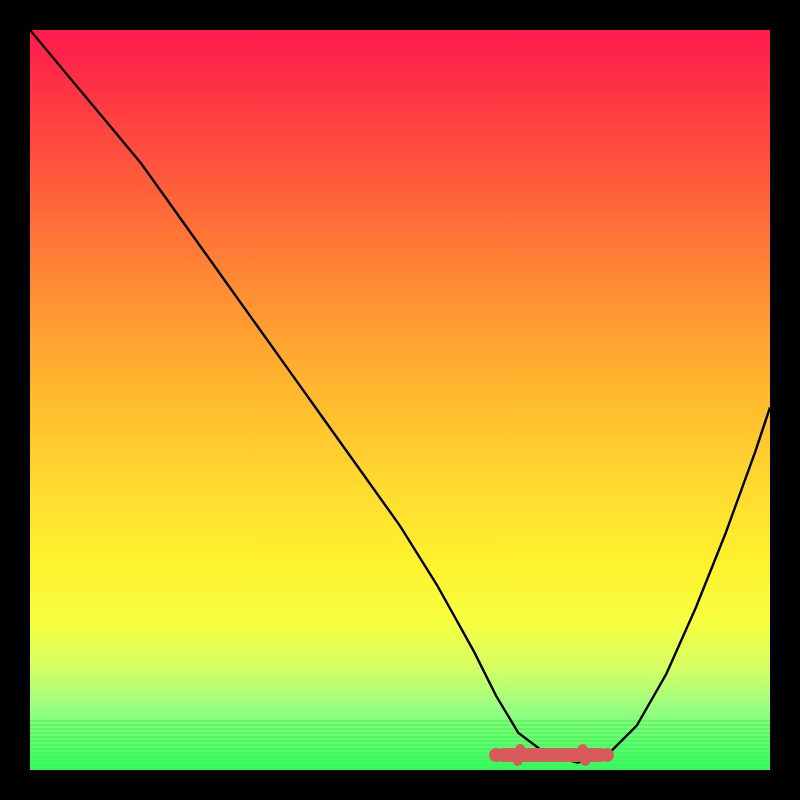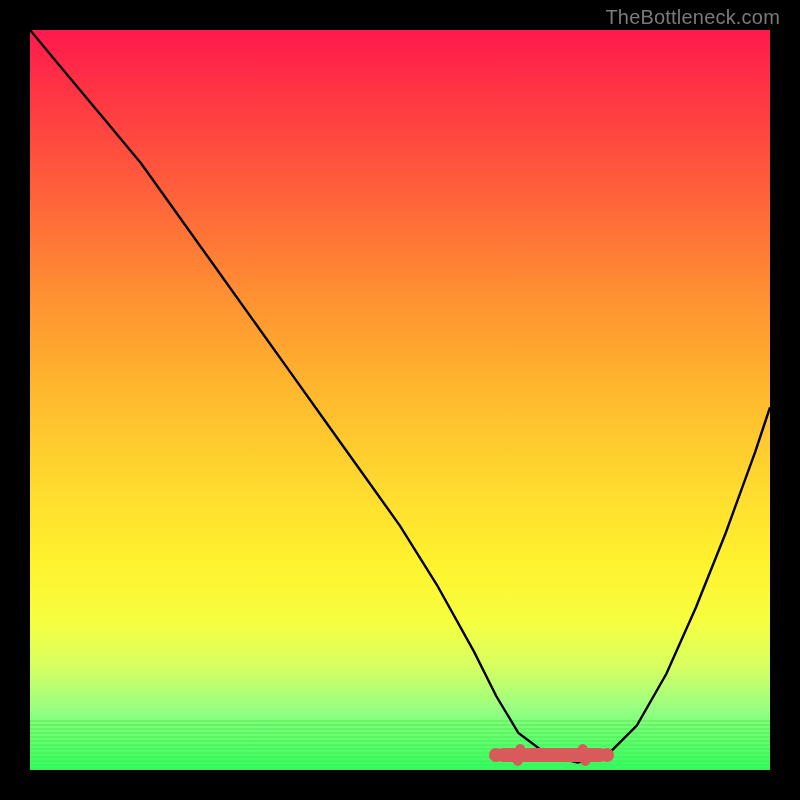--- a/index.html
+++ b/index.html
@@ -123,15 +123,14 @@
   <div class="marker-layer">
     <div id="ribbon" class="ribbon" style="left: 466.2px; top: 725.2px; width: 111px;"></div>
     <div id="marker-left" class="marker" style="left: 466.2px; top: 725.2px;">
         <div class="dot"></div>
       </div>
     <div id="marker-right" class="marker" style="left: 577.2px; top: 725.2px;">
         <div class="dot"></div>
       </div>
   </div>
 
-  <div class="watermark">TheBottleneck.com</div>
 
 </div>
 
 </body></html>

